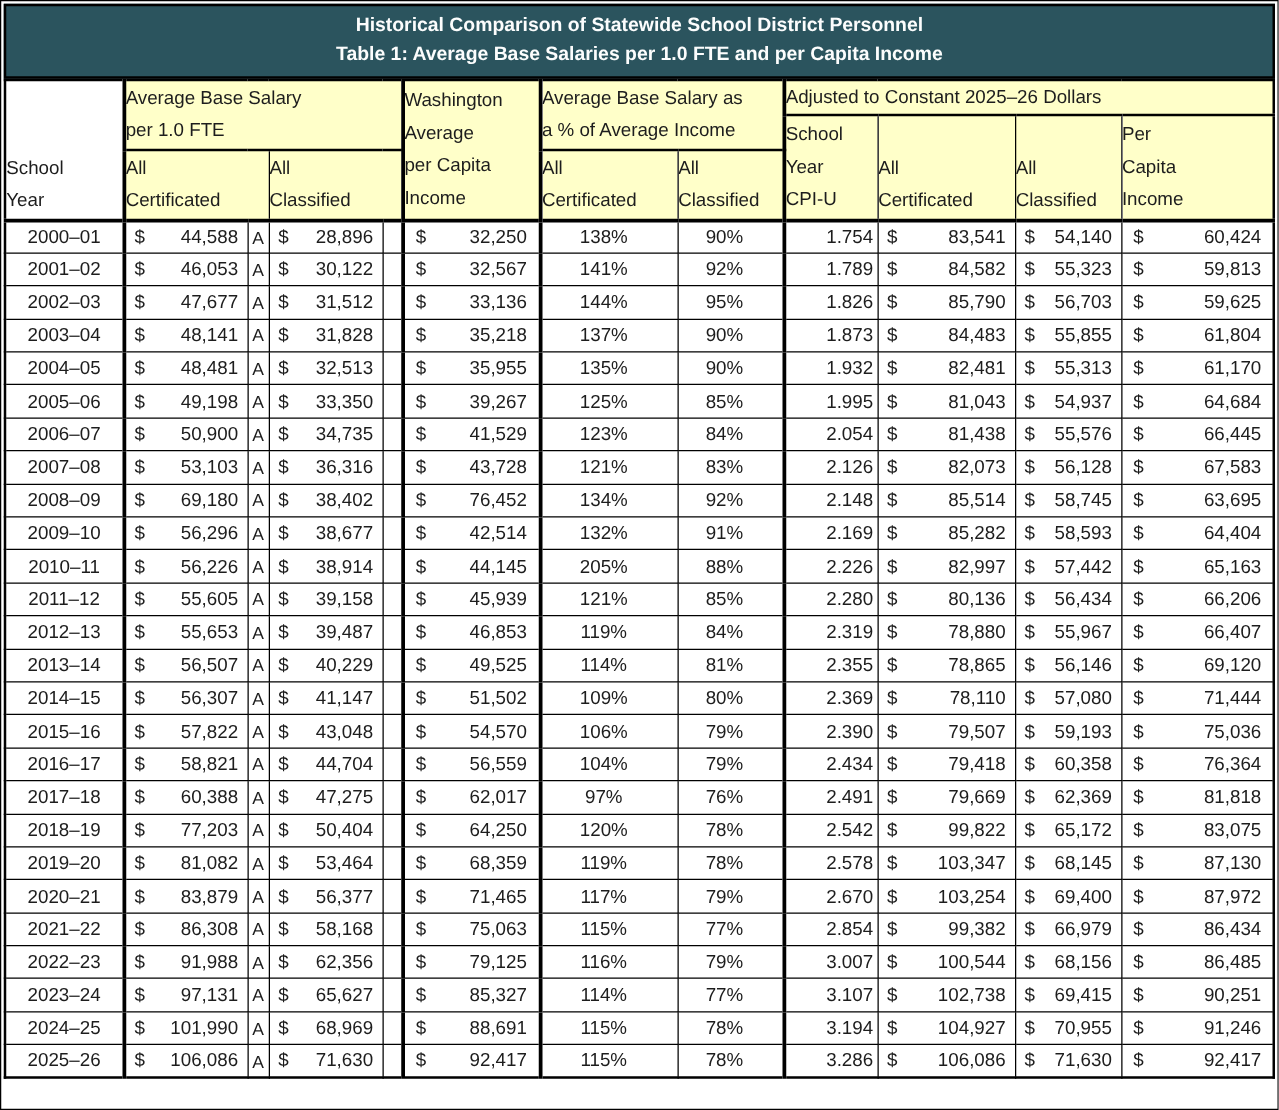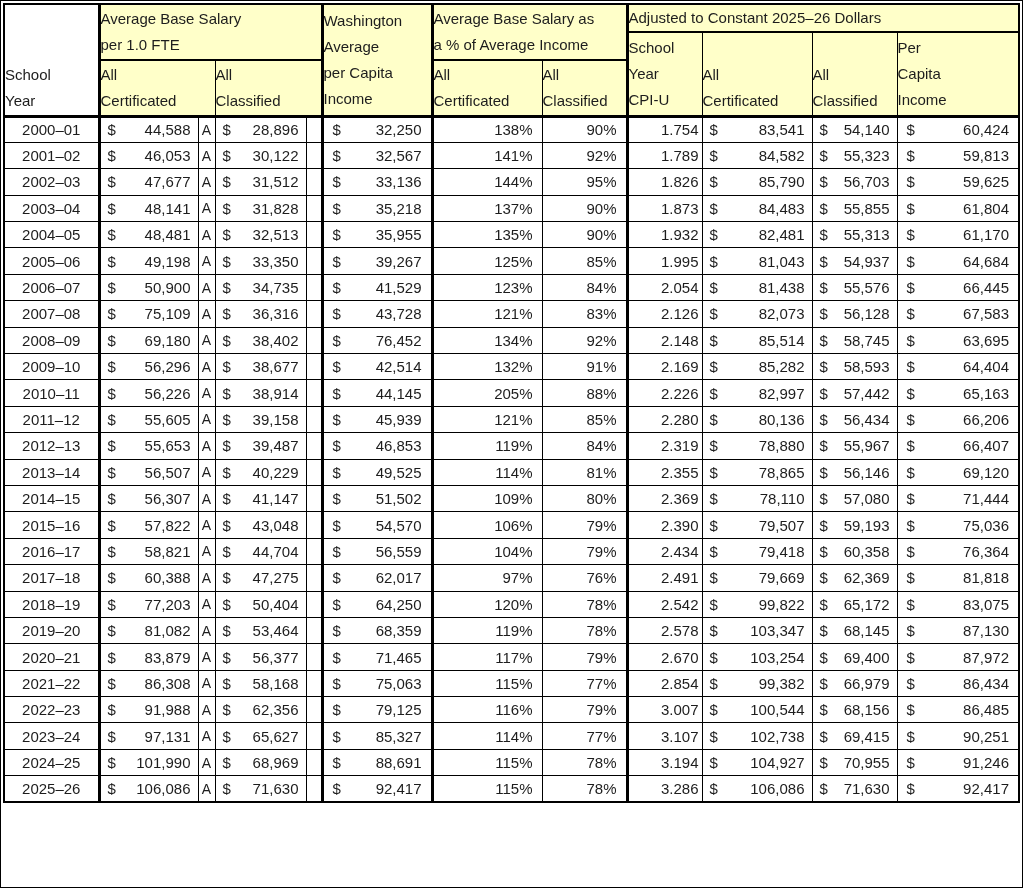--- a/index.html
+++ b/index.html
@@ -53,28 +53,32 @@
     font-size:15px;
     vertical-align:middle;
     padding:0;
   }
   .money { display:flex; justify-content:space-between; align-items:center; padding:0 7px; }
   .money .cur { flex:0 0 auto; }
   .money .num { flex:0 0 auto; }
   .pad8 .money { padding:0 9px; }
   .cen { text-align:center; }
   .rt { text-align:right; }
-  .pct { padding-right:9px; }
+  .pct { padding-right:9px;text-align:center; }
   .cpi { padding-right:3px; }
   .flag { font-size:14px; }
 </style>
 </head>
 <body>
 
 <div class="page">
+  <div class="titlebar">
+    <div>Historical Comparison of Statewide School District Personnel</div>
+    <div>Table 1: Average Base Salaries per 1.0 FTE and per Capita Income</div>
+  </div>
   <table>
     <colgroup>
       <col style="width:95px">
         <col style="width:99px">
         <col style="width:17px">
         <col style="width:91px">
       <col style="width:16px">
         <col style="width:110px">
         <col style="width:110px">
         <col style="width:85px">
@@ -427,21 +431,21 @@
               <span class="cur">$</span>
               <span class="num">66,445</span>
             </div>
           </td>
         </tr>
         <tr>
           <td class="cen">2007–08</td>
           <td class="bl-thick">
             <div class="money">
               <span class="cur">$</span>
-              <span class="num">75,109</span>
+              <span class="num">53,103</span>
             </div>
           </td>
           <td class="cen flag">A</td>
           <td class="">
             <div class="money">
               <span class="cur">$</span>
               <span class="num">36,316</span>
             </div>
           </td>
           <td></td>

